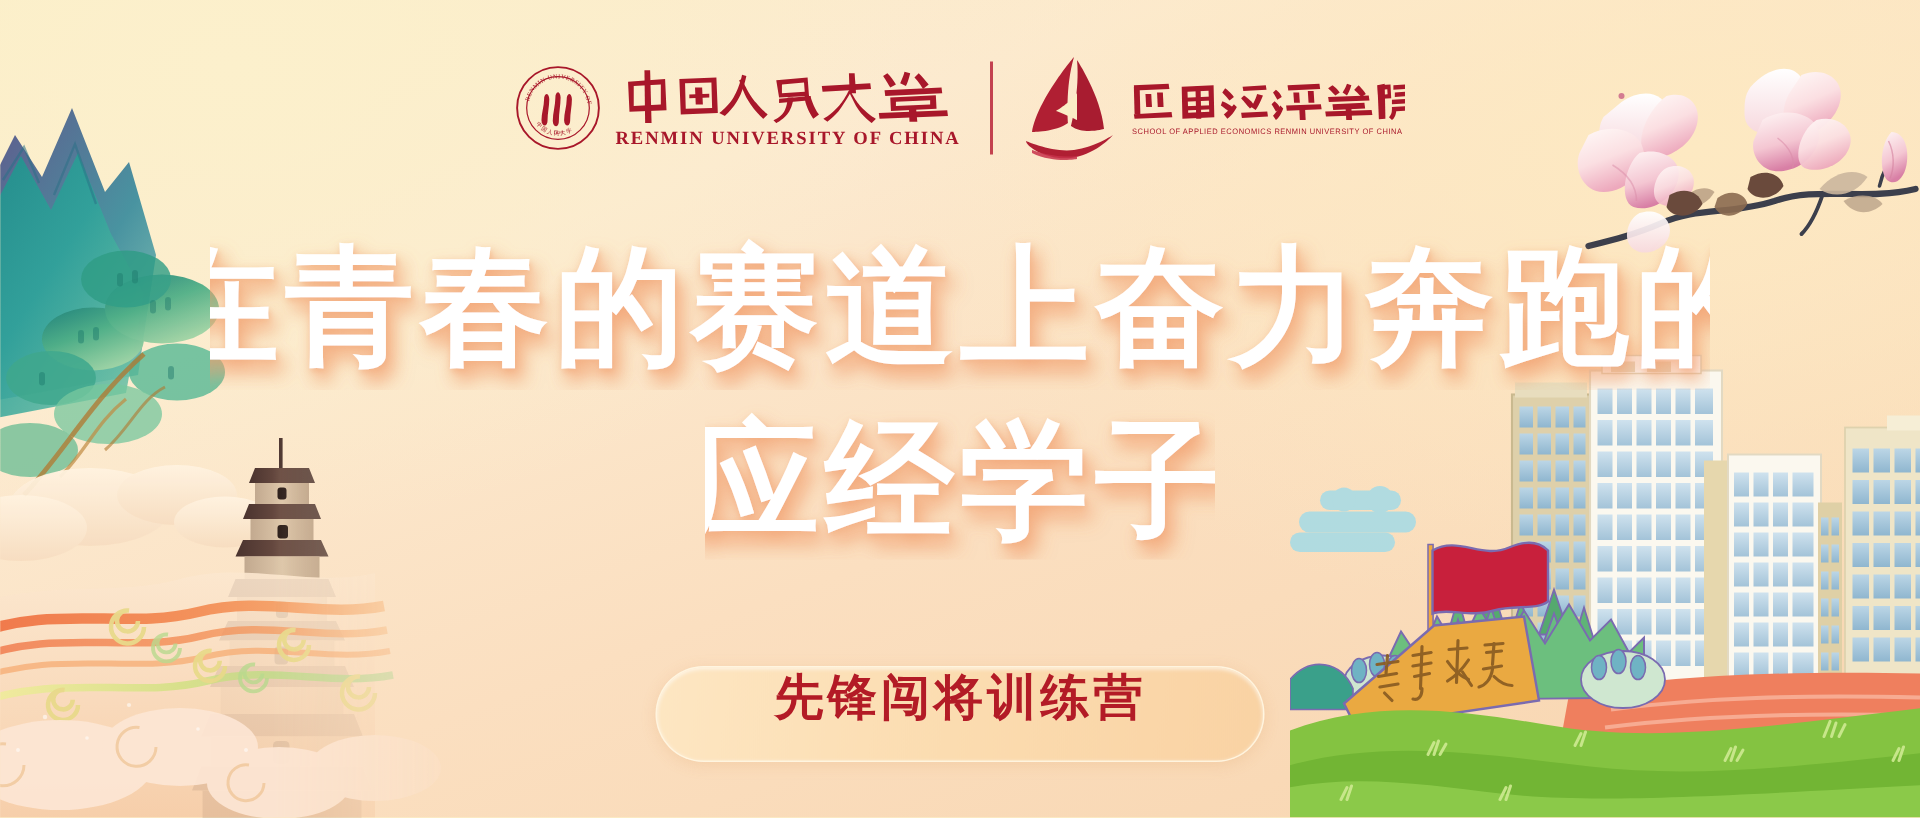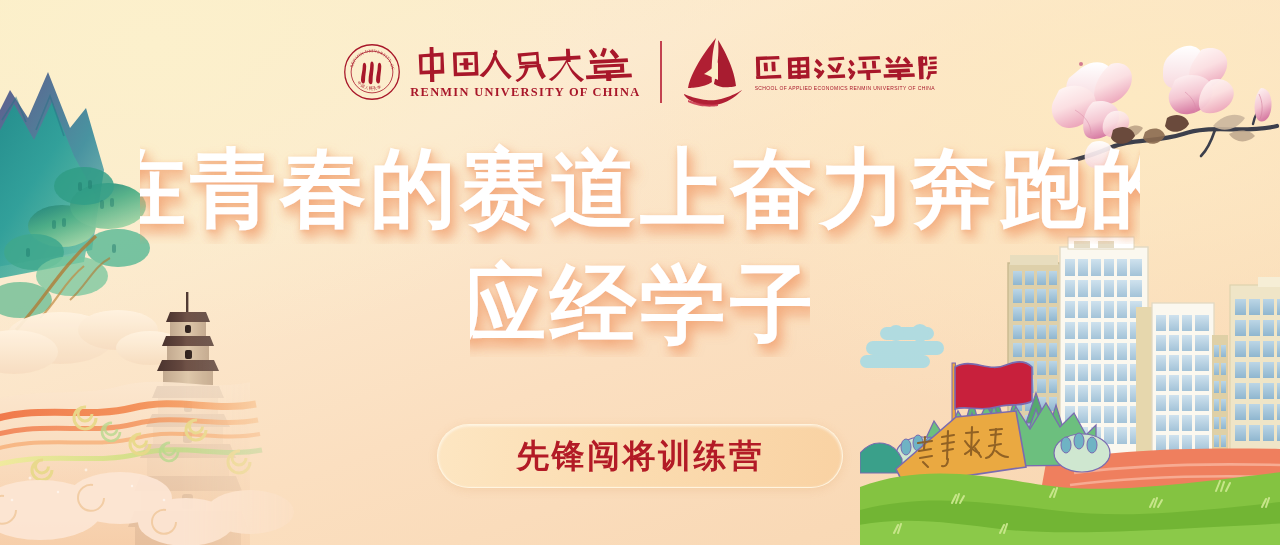--- a/index.html
+++ b/index.html
@@ -48,34 +48,34 @@
   .sail { width:64px; height:72px; flex:none; }
   .saes-words { display:flex; flex-direction:column; align-items:center; }
   .saes-cn { height:29px; display:block; }
   .saes-en {
     font-family:"Liberation Sans", sans-serif;
     font-size:5.0px; letter-spacing:.35px; color:#a8172a;
     margin-top:3px; white-space:nowrap; transform:scaleY(1.05);
   }
 
   
-  #headline { position:absolute; left:0; right:0; top:134px; z-index:28; text-align:left; }
+  #headline { position:absolute; left:0; right:0; top:150px; z-index:28; text-align:left; }
   .hl-svg { display:block; margin:0 auto; }
   .hl1 { width:1000px; height:110px; }
   .hl2 { width:340px; height:105px; margin-top:8px; }
 
   
   #badge {
     position:absolute; left:50%; transform:translateX(-50%);
-    top:424px; width:406px; height:64px;
+    top:444px; width:406px; height:64px;
     border-radius:34px;
     background:linear-gradient(100deg,#fde6c2 0%,#fbdcb0 48%,#f9d2a3 100%);
     border:1.6px solid rgba(255,246,226,.95);
     box-shadow:0 2px 10px rgba(216,142,78,.18), inset 0 1px 3px rgba(255,255,255,.7);
-    display:flex; align-items:center; justify-content:center;
+    display:flex; align-items:flex-start; justify-content:center;
     z-index:29;
   }
   .badge-svg { height:40px; display:block; }
 
   .nosel { user-select:none; }
 </style>
 </head>
 <body>
 
 <div id="banner">

